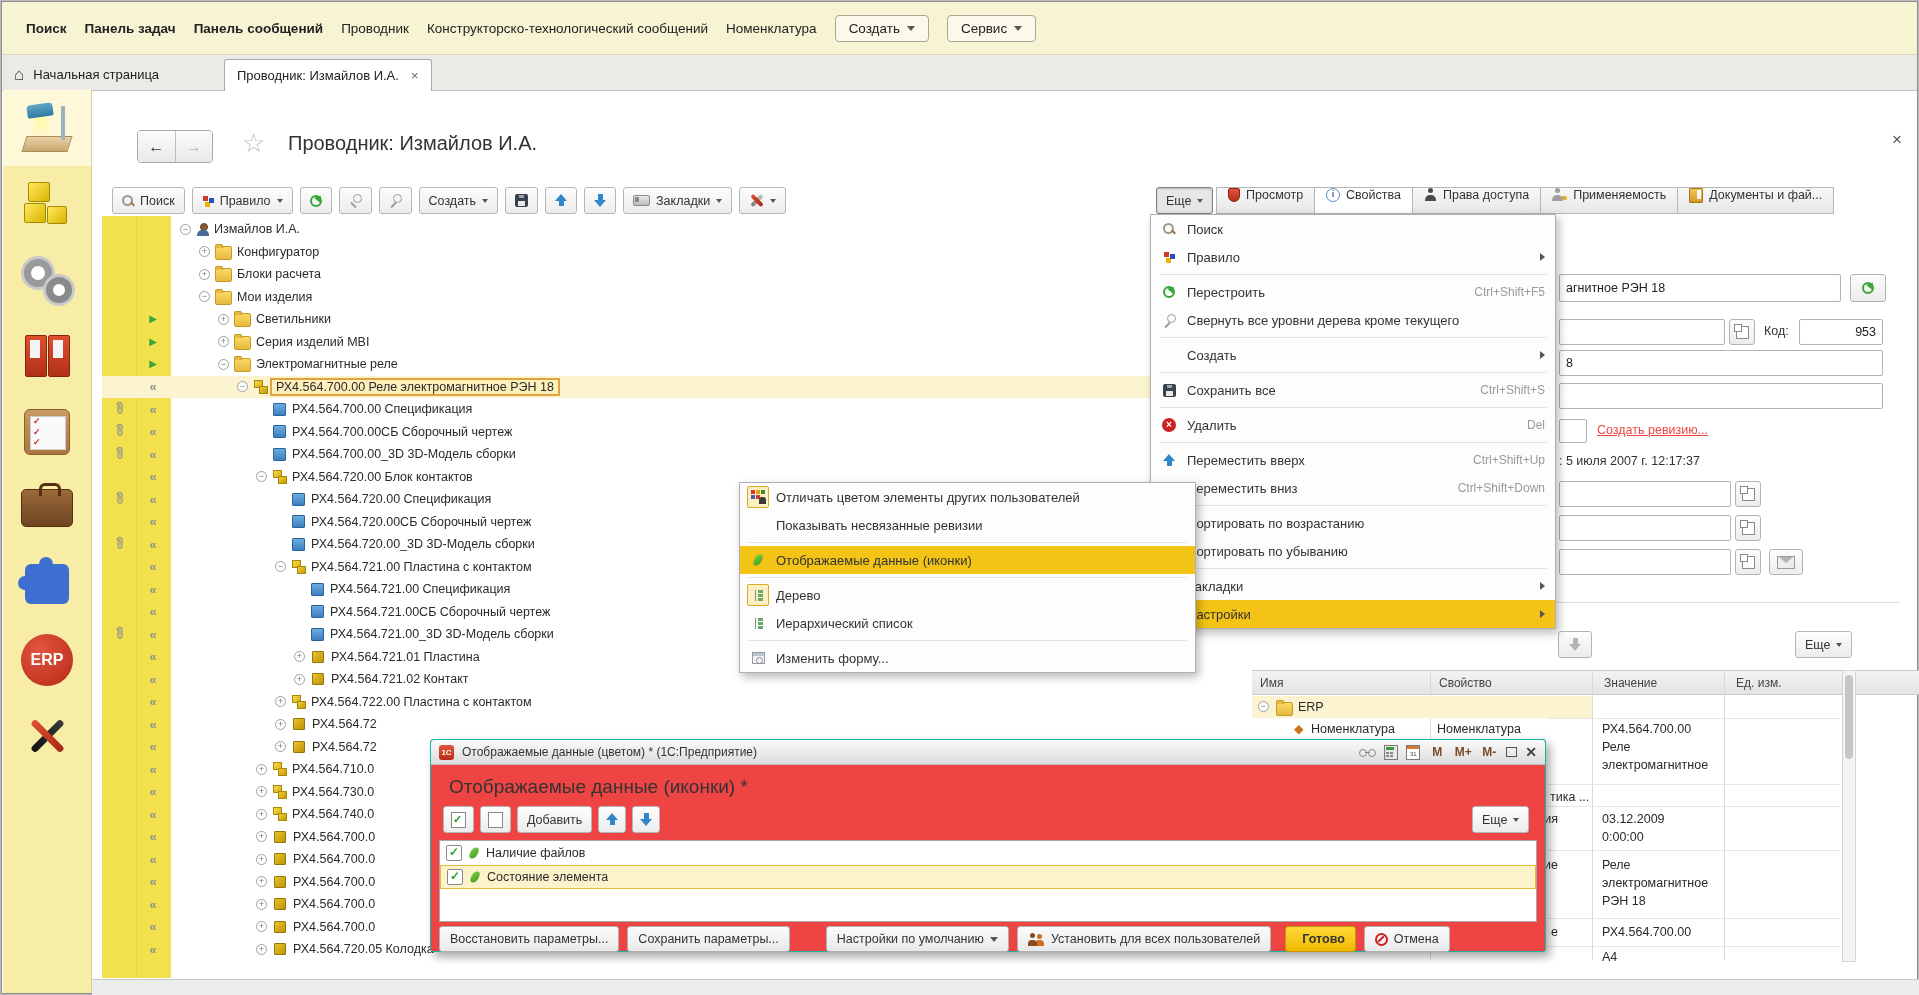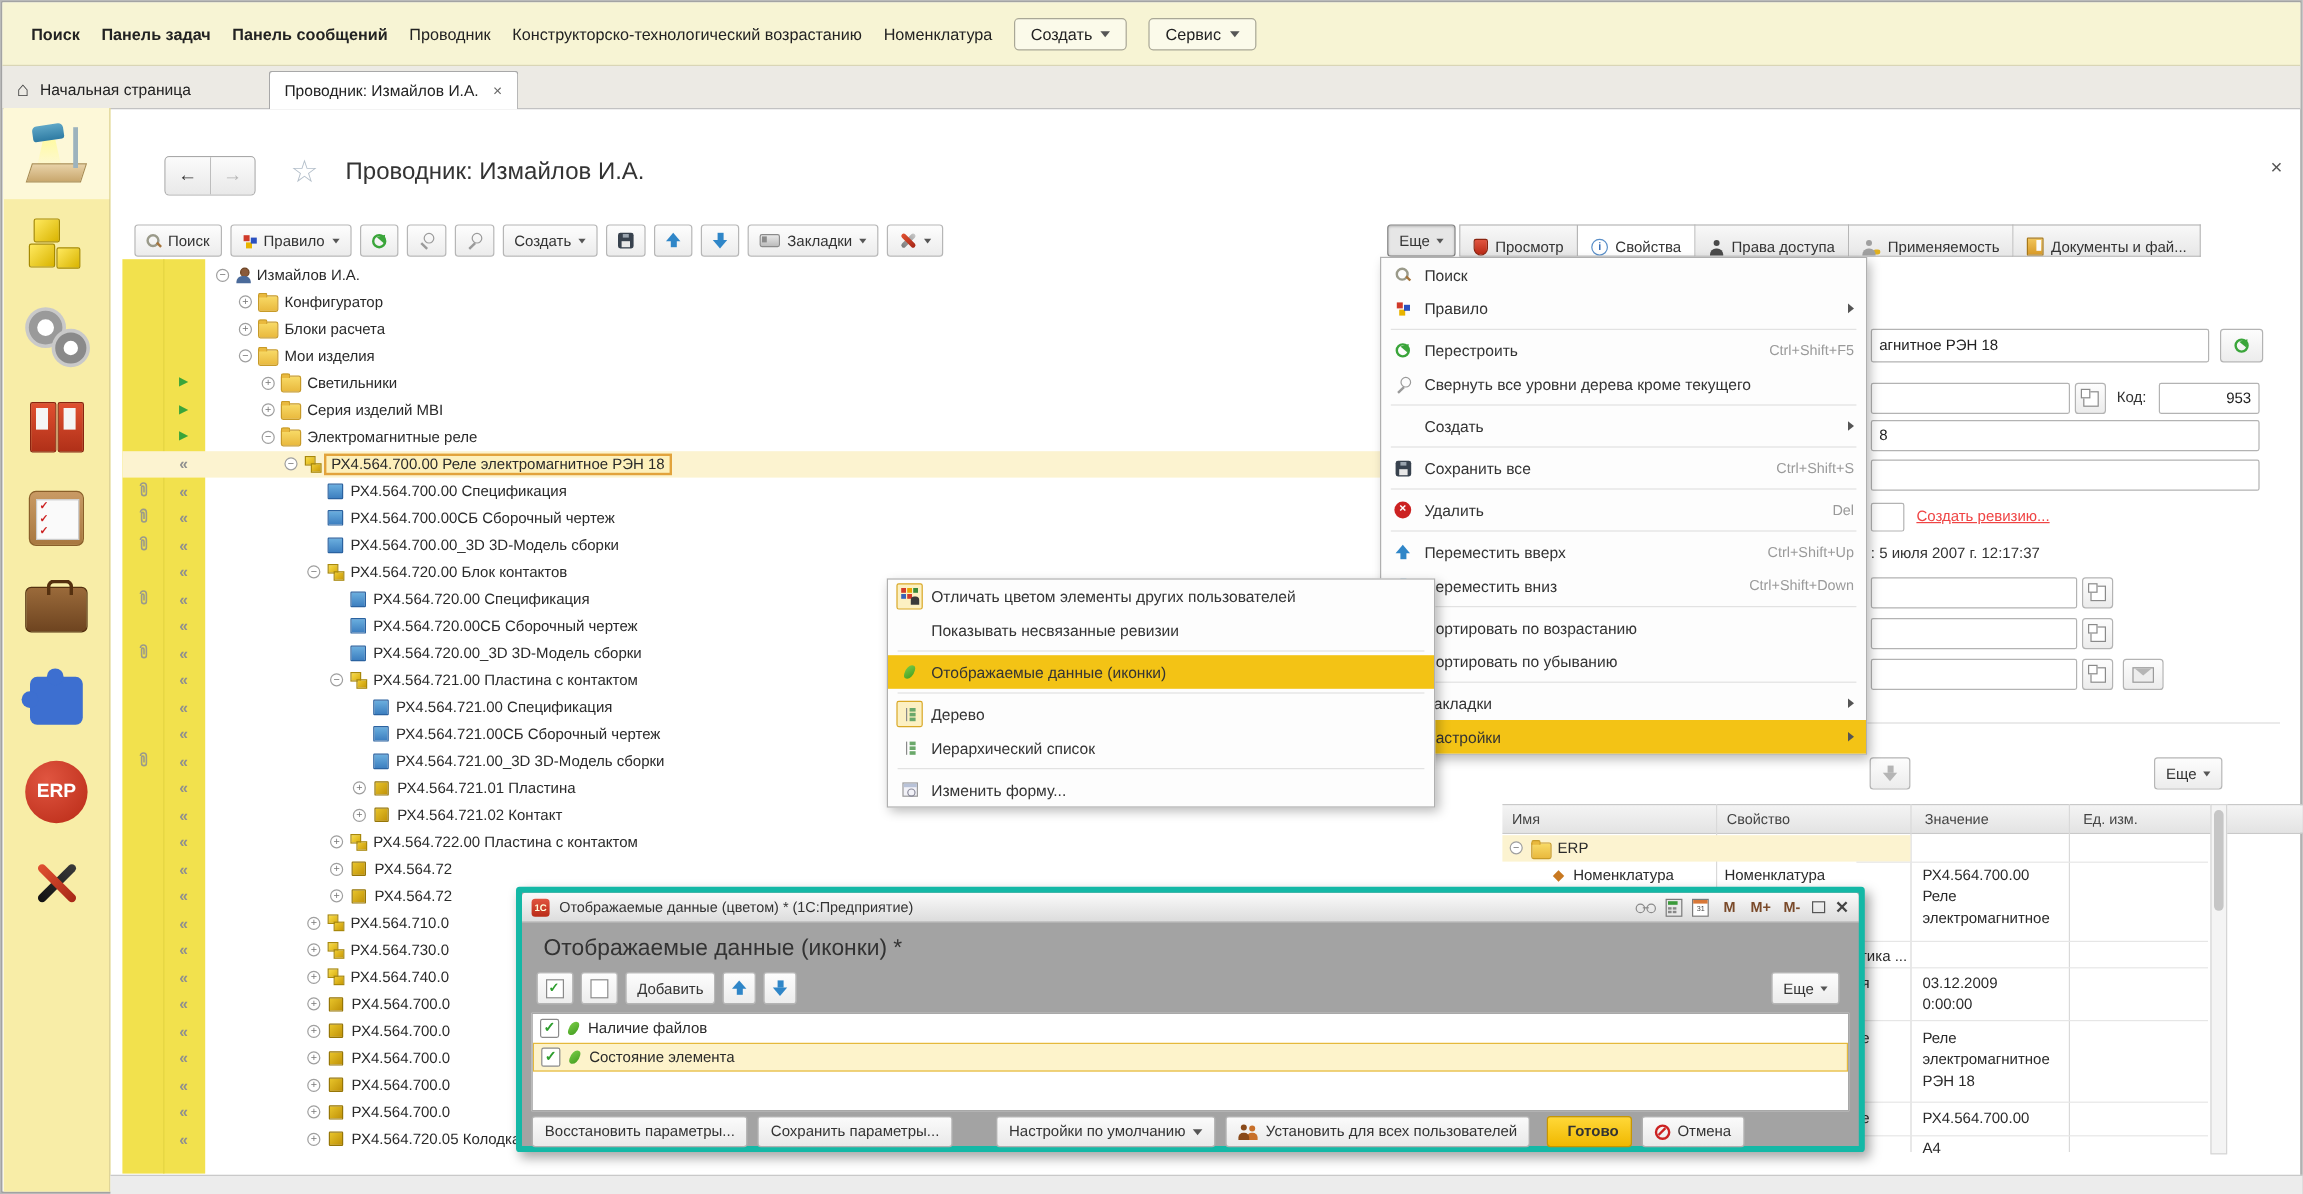--- a/index.html
+++ b/index.html
@@ -69,21 +69,21 @@
   .star{position:absolute;left:240px;top:126px;font-size:26px;color:#b4bfca}
   .ftitle{position:absolute;left:286px;top:130px;font-size:20px;color:#333}
   .fclose{position:absolute;left:1890px;top:128px;font-size:17px;color:#555}
 
   
   .tb{height:27px;border:1px solid #b6b6b6;border-radius:3px;background:linear-gradient(#fdfdfd,#ececec);font-size:12.5px;color:#333;display:inline-flex;align-items:center;gap:6px;padding:0 9px;box-sizing:border-box;white-space:nowrap}
   .tbrow{position:absolute;left:110px;top:185px;display:flex;gap:7px;align-items:center}
   .tb .caret{border-left-width:3.5px;border-right-width:3.5px;border-top-width:4.5px}
   .tb.pressed{background:#e6e6e6;border-color:#808080;box-shadow:inset 0 1px 2px rgba(0,0,0,.2)}
   .rtabs{position:absolute;left:1214px;top:185px;display:flex}
-  .rtab{height:27px;border:1px solid #b6b6b6;border-left-width:0;background:linear-gradient(#f8f8f8,#e7e7e7);display:inline-flex;align-items:flex-end;gap:6px;padding:0 11px;font-size:12.5px;color:#333;box-sizing:border-box;white-space:nowrap}
+  .rtab{height:27px;border:1px solid #b6b6b6;border-left-width:0;background:linear-gradient(#f8f8f8,#e7e7e7);display:inline-flex;align-items:flex-start;gap:6px;padding:0 11px;font-size:12.5px;color:#333;box-sizing:border-box;white-space:nowrap}
   .rtab:first-child{border-left-width:1px}
   .rtab.active{background:#fff}
   .moretb{position:absolute;left:1154px;top:185px}
 
   
   .i{display:inline-block;position:relative;vertical-align:middle;flex:none}
   .i-search{width:12px;height:12px}
   .i-search::before{content:"";position:absolute;left:0;top:0;width:7px;height:7px;border:2px solid #9a9a8a;border-radius:50%}
   .i-search::after{content:"";position:absolute;left:8px;top:8px;width:5px;height:2px;background:#a5743c;transform:rotate(45deg)}
   .i-rule{width:12px;height:12px}
@@ -211,21 +211,21 @@
   .pm-item{height:28px;display:flex;align-items:center;font-size:13px;color:#333;padding:0 10px 0 0;position:relative}
   .pm-item .ic{width:36px;display:flex;justify-content:center;flex:none}
   .pm-item .lbl{flex:1;white-space:nowrap}
   .pm-item .hk{color:#9a9a9a;font-size:12px;margin-left:20px}
   .pm-item .sub{width:0;height:0;border-top:4px solid transparent;border-bottom:4px solid transparent;border-left:5px solid #555;margin-left:12px}
   .pm-sep{height:1px;background:#e2e2e2;margin:3px 8px}
   .pm-item.hl{background:#f3c315}
   .ckframe{width:20px;height:20px;border:1px solid #d9a826;background:#fcf0c2;border-radius:2px;display:flex;align-items:center;justify-content:center}
 
   
-  .dialog{position:absolute;left:428px;top:737px;width:1114px;height:211px;background:#a3a3a3;border:5px solid #14b8a6;border-radius:3px;box-shadow:4px 5px 10px rgba(0,0,0,.35);z-index:40}
+  .dialog{position:absolute;left:428px;top:737px;width:1114px;height:211px;background:#ef4444;border:1px solid #14b8a6;border-radius:3px;box-shadow:4px 5px 10px rgba(0,0,0,.35);z-index:40}
   .dlg-title{height:24px;background:linear-gradient(#fafafa,#dcdcdc);border-bottom:1px solid #bfbfbf;border-radius:3px 3px 0 0;display:flex;align-items:center;gap:8px;padding:0 8px;font-size:12px;color:#333}
   .dlg-title .sp{flex:1}
   .dlg-tbtn{display:flex;align-items:center;justify-content:center;min-width:18px;height:18px;color:#7a4a2a;font-weight:bold;font-size:12px}
   .dlg-max{width:11px;height:10px;border:1.5px solid #555;box-sizing:border-box}
   .dlg-x{font-size:14px;color:#444;font-weight:bold}
   .dlg-head{position:absolute;left:18px;top:36px;font-size:19px;color:#333}
   .dlg-toolbar{position:absolute;left:12px;top:66px;display:flex;gap:6px;align-items:center}
   .dlg-more{position:absolute;left:1041px;top:66px}
   .dlg-list{position:absolute;left:8px;top:100px;width:1096px;height:80px;border:1px solid #a8a8a8;background:#fff;overflow:hidden}
   .dl-row{height:24px;display:flex;align-items:center;gap:8px;padding-left:6px;font-size:12.5px;color:#2a2a2a;box-sizing:border-box}
@@ -238,21 +238,21 @@
 </head>
 <body>
 
 <div class="win">
 
   <div class="menubar" id="menubar">
       <div class="mi b">Поиск</div>
       <div class="mi b">Панель задач</div>
       <div class="mi b">Панель сообщений</div>
       <div class="mi">Проводник</div>
-      <div class="mi">Конструкторско-технологический возрастанию</div>
+      <div class="mi">Конструкторско-технологический сообщений</div>
       <div class="mi">Номенклатура</div>
       <div class="mbtn">
         <span>Создать</span>
         <span class="caret"></span>
       </div>
       <div class="mbtn">
         <span>Сервис</span>
         <span class="caret"></span>
       </div>
     </div>

